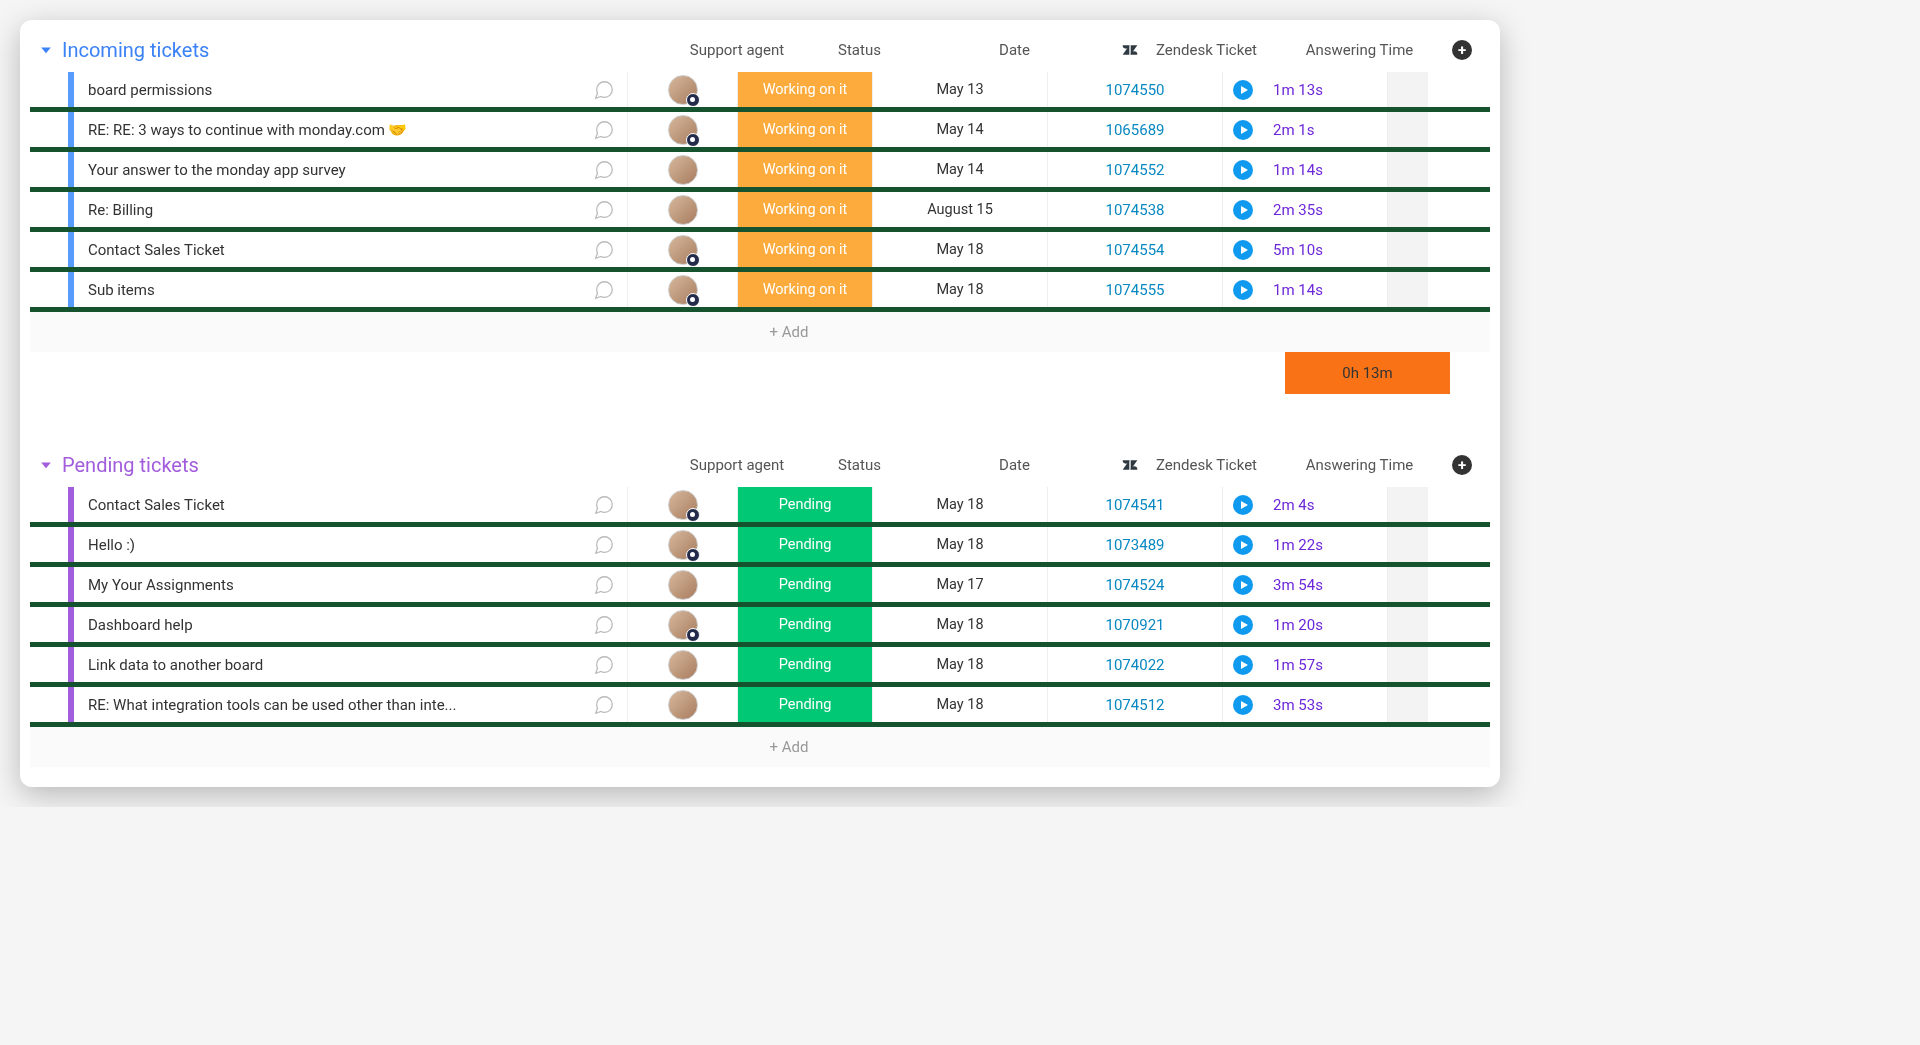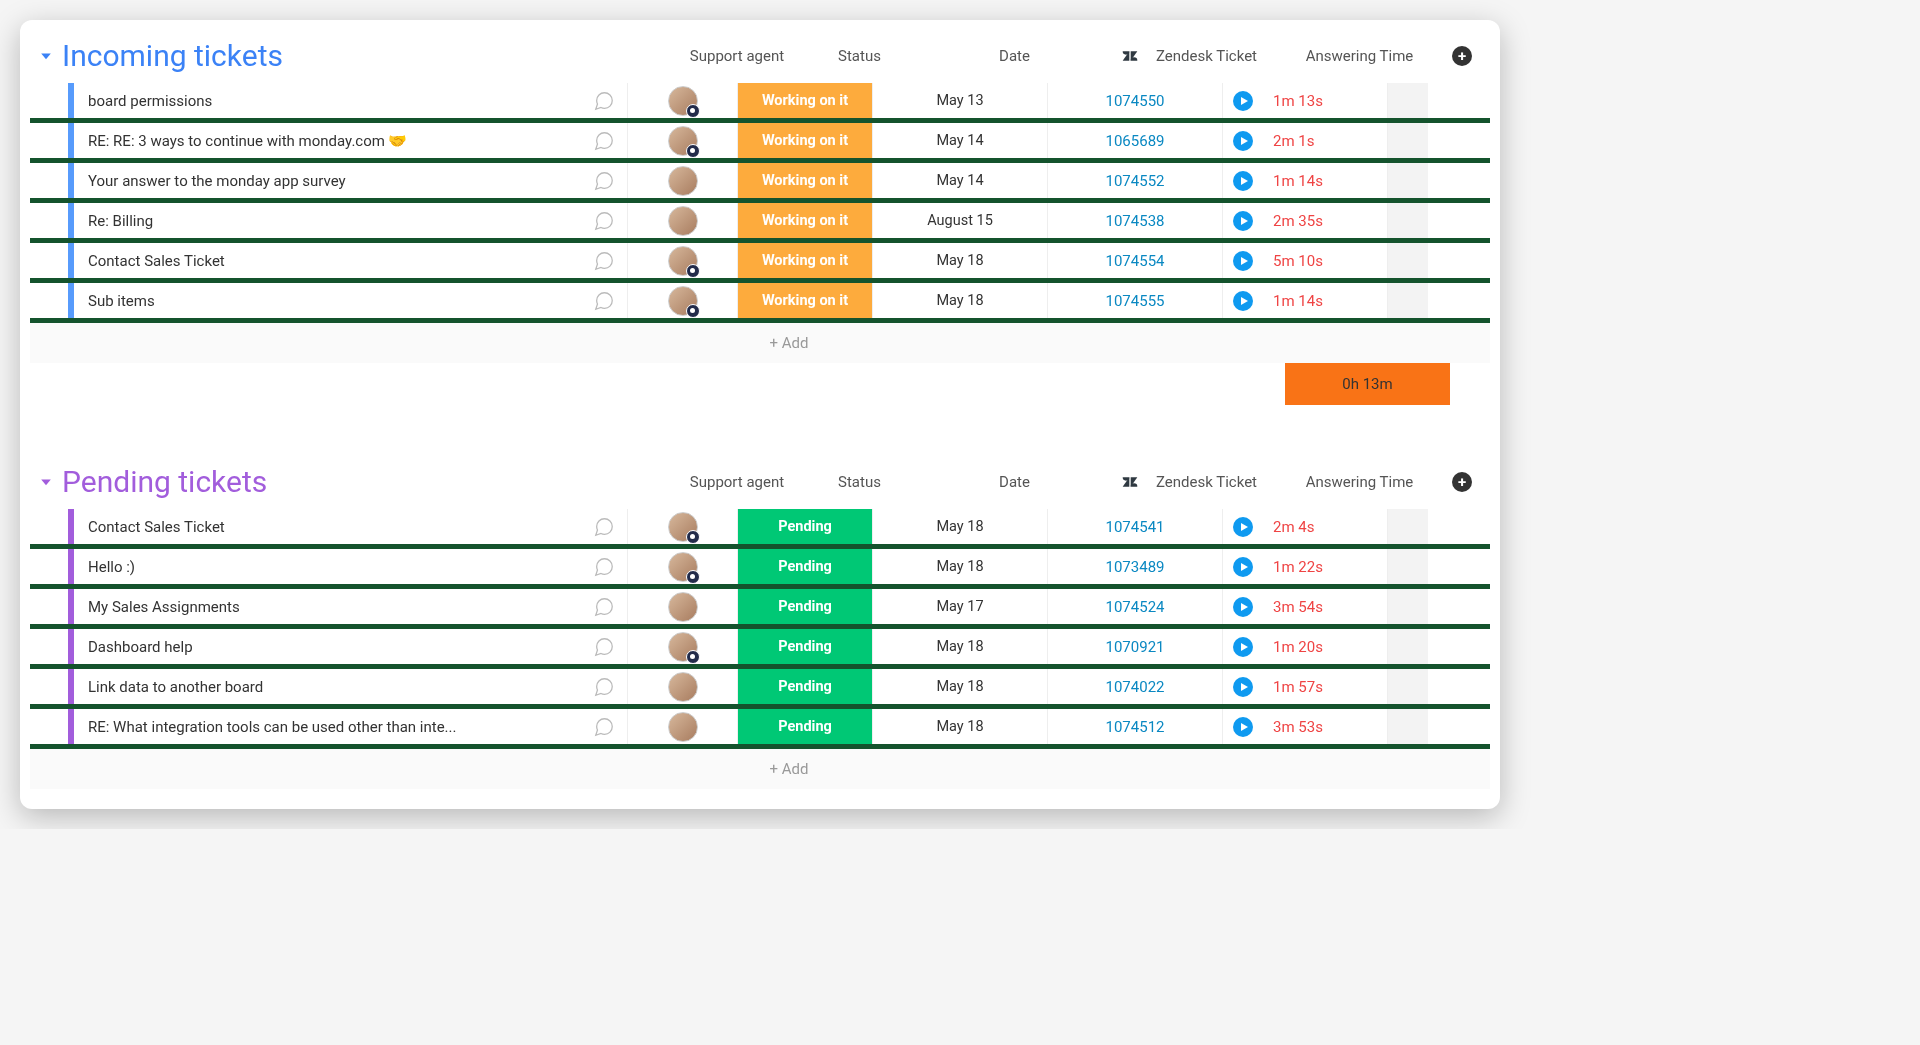--- a/index.html
+++ b/index.html
@@ -27,21 +27,21 @@
     height: 18px;
     border-radius: 50%;
     display: flex;
     align-items: center;
     justify-content: center;
     margin-right: 8px;
     cursor: pointer;
   }
   .collapse-arrow svg { width: 16px; height: 16px; }
   .group-title {
-    font-size: 30px;
+    font-size: 20px;
     font-weight: 400;
     flex: 0 0 auto;
     width: 620px;
     cursor: pointer;
   }
   .col-heads {
     display: flex;
     flex: 1;
     align-items: center;
   }
@@ -124,21 +124,20 @@
   }
   .avatar-badge::after {
     content: ""; width: 5px; height: 5px; background: #fff; border-radius: 50%;
   }
   .cell-status { width: 135px; padding: 0; }
   .status-label {
     width: 100%; height: 100%;
     display: flex; align-items: center; justify-content: center;
     color: #fff; font-size: 14.5px;
     cursor: pointer;
-    font-weight: bold;
   }
   .cell-date { width: 175px; color: #333; }
   .cell-ticket { width: 175px; }
   .ticket-link { color: #0a88c2; font-size: 15px; cursor: pointer; }
   .cell-time {
     width: 165px;
     justify-content: flex-start;
     padding-left: 10px;
     gap: 20px;
   }
@@ -149,21 +148,21 @@
     display: flex; align-items: center; justify-content: center;
     cursor: pointer;
   }
   .play-btn::after {
     content: "";
     border-left: 7px solid #fff;
     border-top: 4px solid transparent;
     border-bottom: 4px solid transparent;
     margin-left: 2px;
   }
-  .time-val { color: #ef4444; font-size: 15px; }
+  .time-val { color: #6d28d9; font-size: 15px; }
   .cell-end { width: 40px; border-right: none; background: #f3f3f3; }
   .add-row {
     display: flex;
     align-items: center;
     height: 40px;
     background: #fafafa;
     justify-content: center;
   }
   .add-row .row-colorbar { opacity: 0.4; }
   .add-text {
@@ -486,21 +485,21 @@
           <div class="cell cell-time">
             <div class="play-btn"></div>
             <span class="time-val">1m 22s</span>
           </div>
           <div class="cell cell-end"></div>
         </div>
         <div class="row">
           <div class="row-indent"></div>
           <div class="row-colorbar" style="background: rgb(162, 93, 220);"></div>
           <div class="row-name">
-            <span class="row-name-text">My Sales Assignments</span>
+            <span class="row-name-text">My Your Assignments</span>
             <span class="chat-icon">
               <svg width="26" height="22" viewBox="0 0 24 24" fill="none" stroke="currentColor" stroke-width="1.4">
                 <path d="M21 11.5a8.38 8.38 0 0 1-8.5 8.5 8.5 8.5 0 0 1-3.8-.9L3 21l1.9-5.7A8.38 8.38 0 0 1 4 11.5a8.5 8.5 0 0 1 17 0z"></path>
               </svg>
             </span>
           </div>
           <div class="cell cell-agent">
             <div class="avatar"></div>
           </div>
           <div class="cell cell-status">

